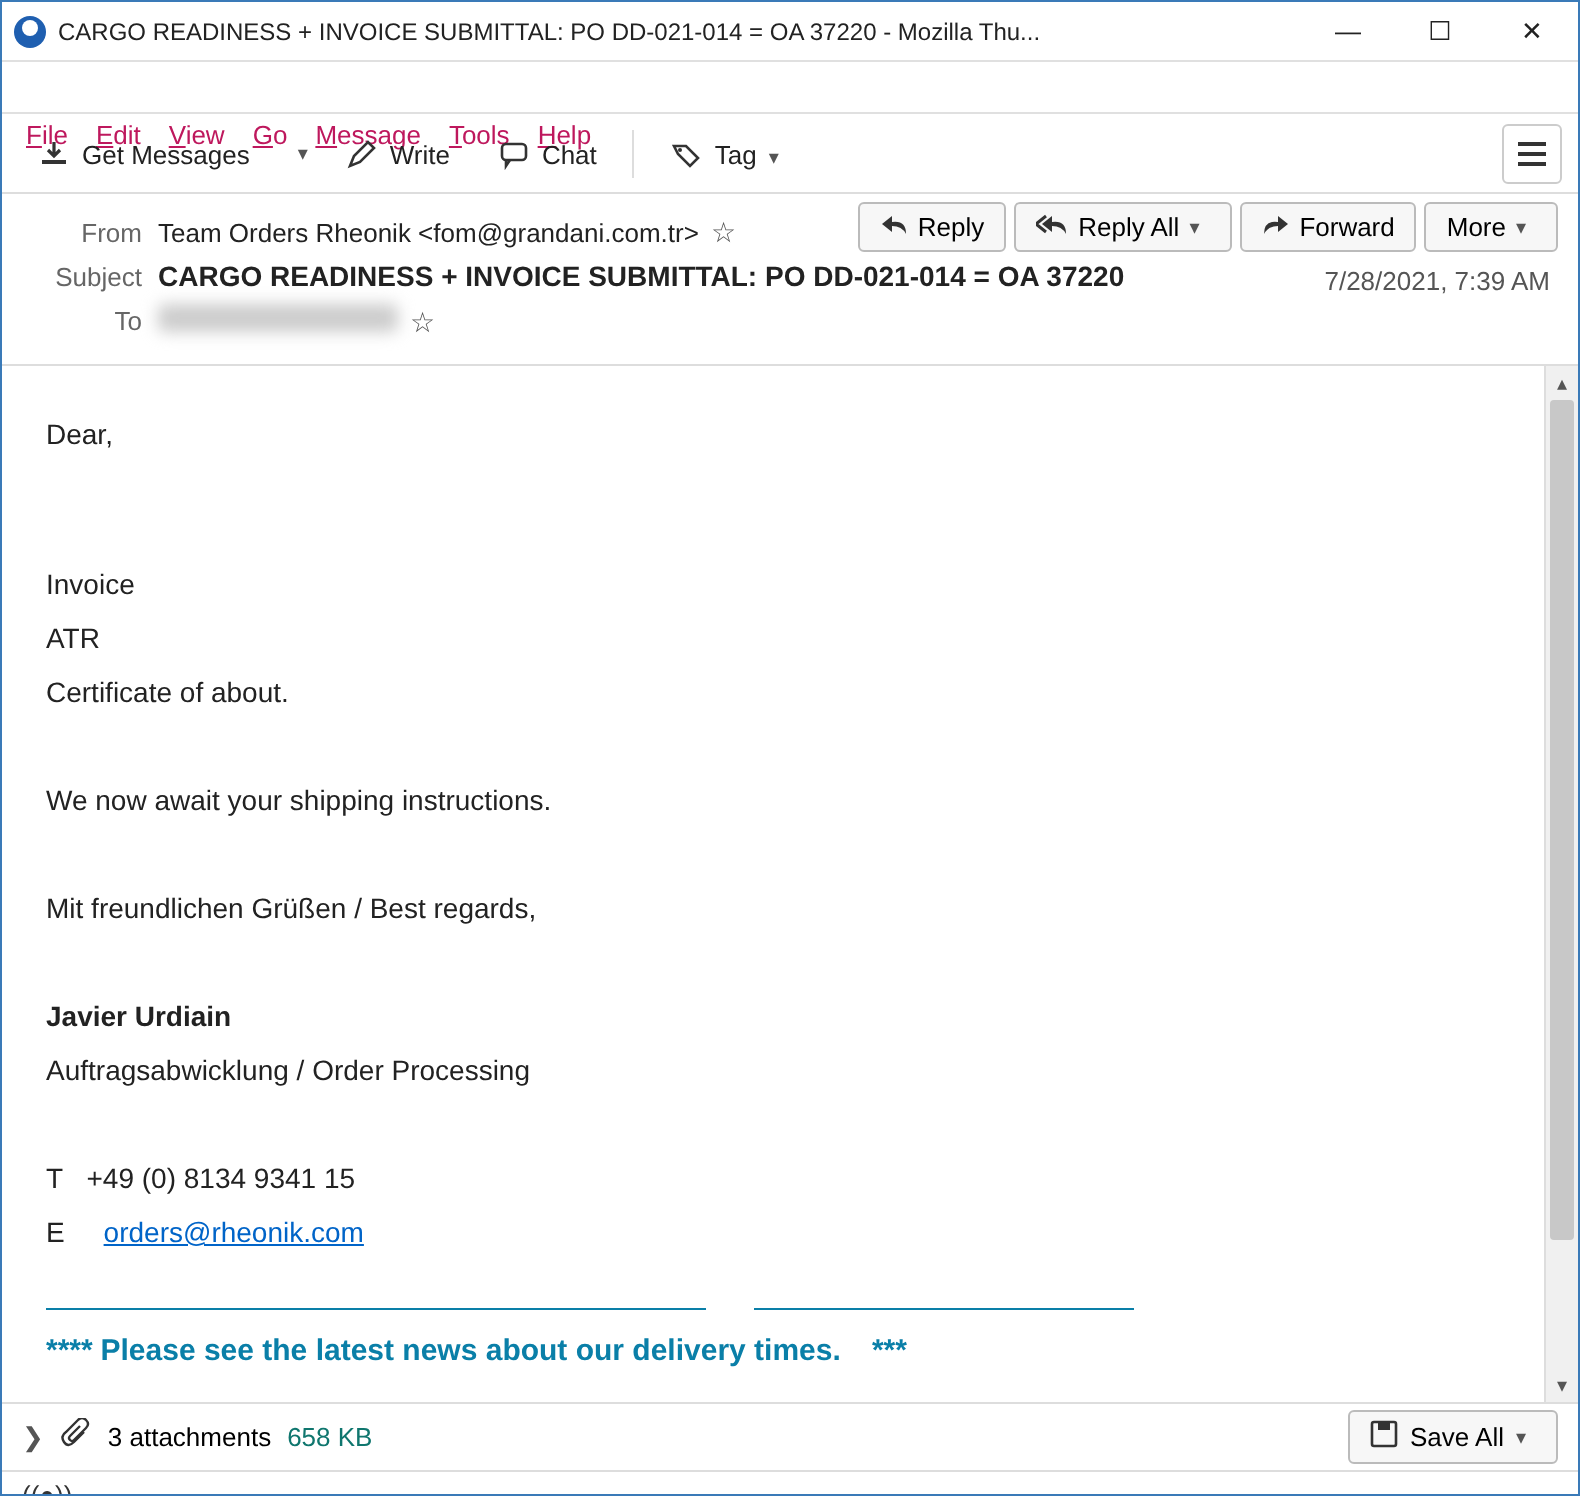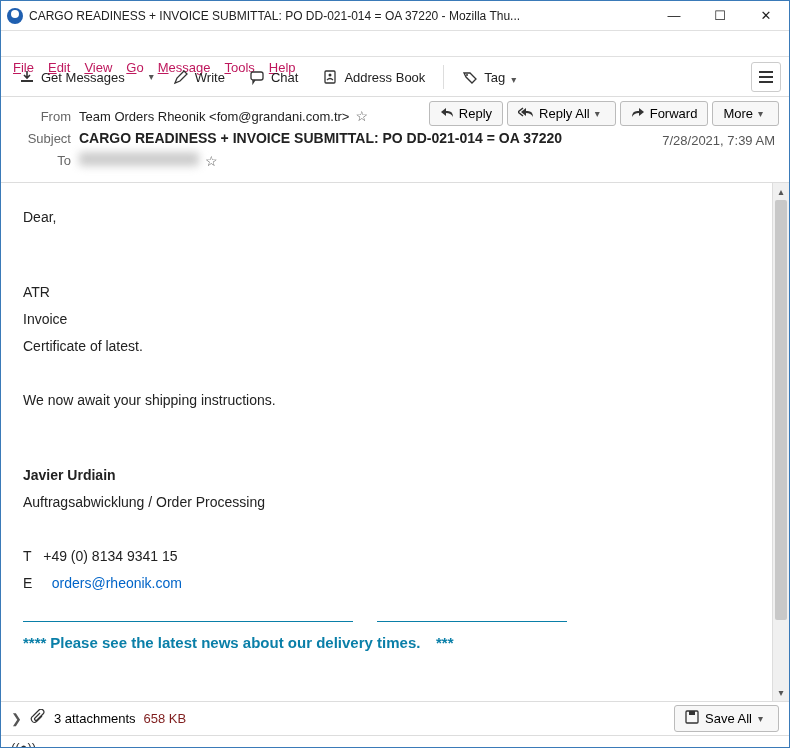--- a/index.html
+++ b/index.html
@@ -26,34 +26,34 @@
 .hdrval { color:#222; }
 .star { margin-left:6px; color:#555; font-size:14px; }
 .subject { font-weight:700; font-size:14px; }
 .date { position:absolute; right:14px; top:36px; color:#555; font-size:13px; }
 .actions { position:absolute; right:10px; top:4px; display:flex; gap:4px; }
 .abtn { display:flex; align-items:center; gap:5px; padding:4px 10px; border:1px solid #bbb; border-radius:3px; background:#f7f7f7; font-size:13px; }
 .body-wrap { display:flex; height:518px; }
 .body-content { flex:1; padding:18px 22px; font-size:14px; line-height:1.5; color:#222; overflow:hidden; }
 .body-content p { margin:6px 0; }
 .blur { filter: blur(4px); background:#ccc; color:#ccc; border-radius:3px; display:inline-block; width:120px; height:14px; }
-.link { color:#0064c8; }
+.link { color:#0064c8; text-decoration:underline; }
 .sig-name { font-weight:700; }
 .dashrow { display:flex; gap:24px; }
 .dashrow .seg { flex:0 0 auto; width:330px; border-top:1px solid #0a7fa8; height:1px; }
 .dashrow .seg2 { width:190px; border-top:1px solid #0a7fa8; height:1px; }
 .news { color:#0a7fa8; font-weight:700; font-size:15px; }
 .scrollbar { width:17px; background:#f0f0f0; border-left:1px solid #ddd; position:relative; }
 .scroll-up, .scroll-down { position:absolute; width:100%; height:17px; display:flex; align-items:center; justify-content:center; font-size:10px; color:#555; }
 .scroll-up { top:0; } .scroll-down { bottom:0; }
 .scroll-thumb { position:absolute; left:2px; right:2px; background:#c8c8c8; border-radius:2px; top:17px; height:420px; }
 .attbar { display:flex; align-items:center; height:34px; border-top:1px solid #ddd; padding:0 10px; gap:8px; font-size:13px; }
 .attbar .chev { color:#555; font-size:13px; }
 .attbar .clip { font-size:15px; }
-.attbar .size { color:#7f1d1d; }
+.attbar .size { color:#0f766e; }
 .saveall { margin-left:auto; display:flex; align-items:center; gap:6px; padding:4px 10px; border:1px solid #bbb; border-radius:3px; background:#f7f7f7; }
 .statusbar { height:24px; border-top:1px solid #ddd; display:flex; align-items:center; padding:0 10px; }
 .statusbar .rss { font-size:13px; color:#333; }
 </style>
 </head>
 <body>
 
 <div class="titlebar">
   <div class="icon-app"></div>
   <div class="title">CARGO READINESS + INVOICE SUBMITTAL: PO DD-021-014 = OA 37220 - Mozilla Thu...</div>
@@ -95,30 +95,20 @@
   </div>
   <div class="tbtn">
     <span class="ic">
       <svg width="16" height="16" viewBox="0 0 16 16">
           <rect x="2" y="3" width="12" height="8" rx="2" fill="none" stroke="#333" stroke-width="1.3"></rect>
           <path d="M6 11 L4 14 L4 11" fill="none" stroke="#333" stroke-width="1.3"></path>
         </svg>
     </span>
     <span>Chat</span>
   </div>
-  <div class="tbtn">
-    <span class="ic">
-      <svg width="16" height="16" viewBox="0 0 16 16">
-          <rect x="3" y="2" width="10" height="12" rx="1" fill="none" stroke="#333" stroke-width="1.3"></rect>
-          <circle cx="8" cy="6" r="1.5" fill="#333"></circle>
-          <path d="M5 11 Q8 8 11 11" fill="none" stroke="#333" stroke-width="1.2"></path>
-        </svg>
-    </span>
-    <span>Address Book</span>
-  </div>
   <div class="tsep"></div>
   <div class="tbtn">
     <span class="ic">
       <svg width="16" height="16" viewBox="0 0 16 16">
           <path d="M2 4 L8 4 L14 10 L10 14 L4 8 Z" fill="none" stroke="#333" stroke-width="1.3"></path>
           <circle cx="5" cy="6" r="1" fill="#333"></circle>
         </svg>
     </span>
     <span>Tag</span>
     <span class="drop">▾</span>
@@ -178,26 +168,27 @@
     <div class="hdrval"><span class="blur"></span></div>
     <span class="star">☆</span>
   </div>
 </div>
 
 <div class="body-wrap">
   <div class="body-content">
     <p>Dear,</p>
     <br>
     <br>
+    <p>Invoice</p>
     <p>ATR</p>
-    <p>Invoice</p>
-    <p>Certificate of latest.</p>
+    <p>Certificate of about.</p>
     <br>
     <p>We now await your shipping instructions.</p>
     <br>
+    <p>Mit freundlichen Grüßen / Best regards,</p>
     <br>
     <p class="sig-name">Javier Urdiain</p>
     <p>Auftragsabwicklung / Order Processing</p>
     <br>
     <p><span>T</span>&nbsp;&nbsp;&nbsp;<span>+49 (0) 8134 9341 15</span></p>
     <p><span>E</span>&nbsp;&nbsp;&nbsp;&nbsp;&nbsp;<a class="link">orders@rheonik.com</a></p>
     <br>
     <div class="dashrow">
         <div class="seg"></div>
         <div class="seg2"></div>

